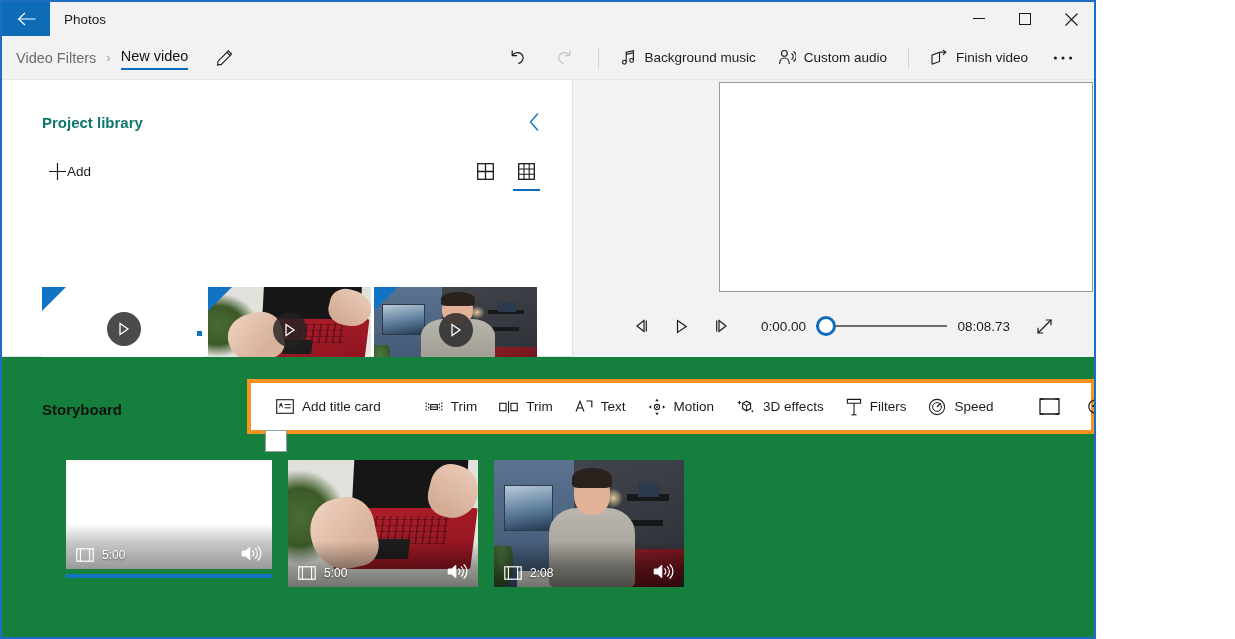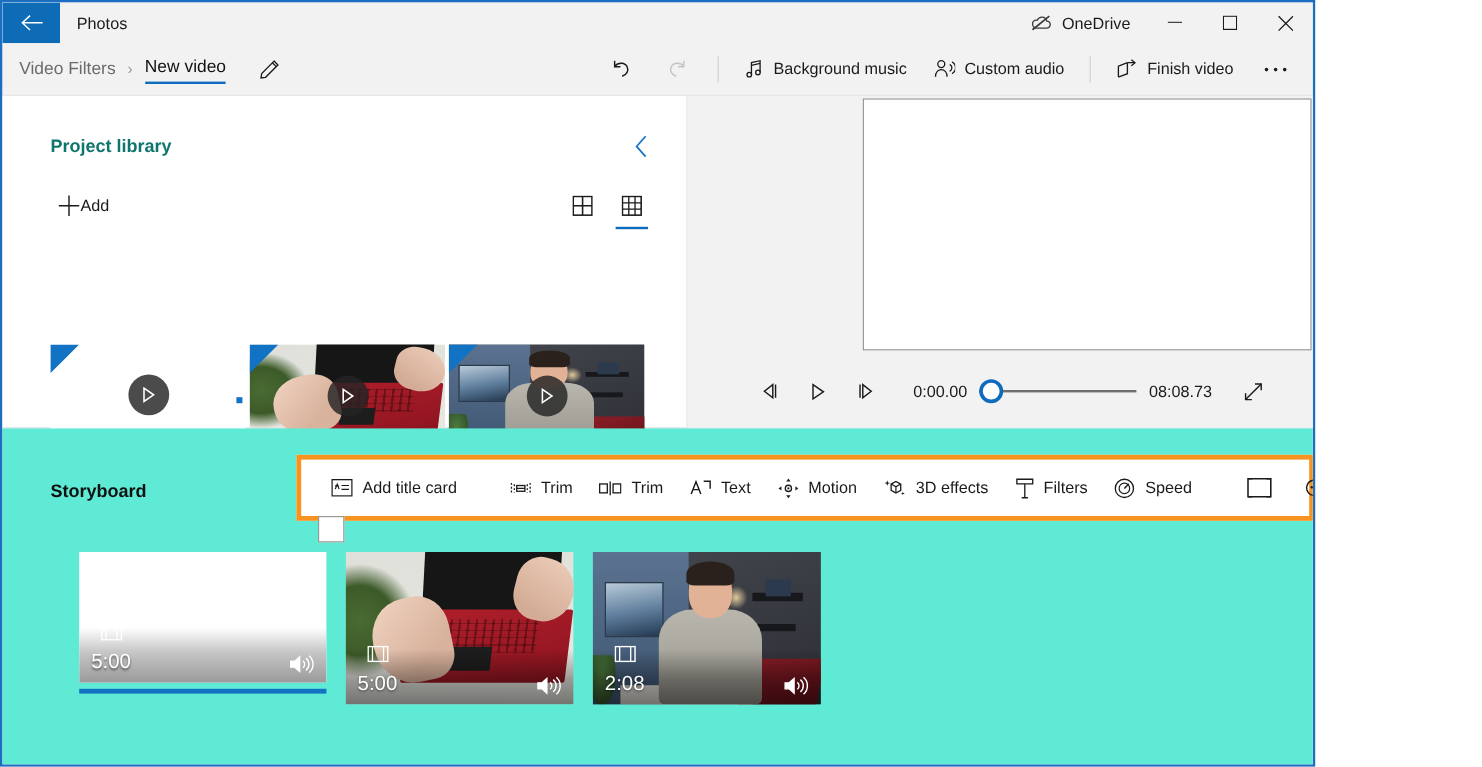--- a/index.html
+++ b/index.html
@@ -269,21 +269,21 @@
   }
   .scrub .knob {
     position: absolute; left: 0; width: 20px; height: 20px;
     border-radius: 50%; background: #ffffff;
     border: 3px solid #0f6cbd;
   }
 
   
   .storyboard {
     position: absolute; left: 0; top: 355px; right: 0; bottom: 0;
-    background: #5eead4;
+    background: #15803d;
   }
   .sb-head {
     position: absolute; left: 40px; top: 44px;
     font-size: 15px; font-weight: bold; color: #111;
   }
   .sb-toolbar {
     position: absolute; left: 245px; top: 22px;
     width: 848px; height: 55px;
     border: 4px solid #f79320;
     background: #ffffff;
@@ -322,23 +322,22 @@
     position: absolute; left: 0; right: 0; bottom: 0; height: 46px;
     background: linear-gradient(180deg, rgba(0,0,0,0) 0%, rgba(0,0,0,.34) 55%, rgba(0,0,0,.50) 100%);
     display: flex; align-items: flex-end; justify-content: space-between;
     padding: 0 10px 7px 10px;
   }
   .clip.c1 .clip-overlay {
     background: linear-gradient(180deg, rgba(255,255,255,0) 0%, rgba(150,150,150,.55) 45%, rgba(120,120,120,.75) 100%);
   }
   .clip-dur {
     display: flex; align-items: center; gap: 8px;
-    color: #ffffff; font-size: 17px;
+    color: #ffffff; font-size: 12px;
     text-shadow: 0 1px 2px rgba(0,0,0,.55);
-    flex-direction: column;
   }
   .clip-sel {
     position: absolute; left: 0; right: 0; bottom: -9px; height: 4px;
     background: #1272c4;
   }
   svg { display: block; }
 </style>
 </head>
 <body>
 
@@ -347,29 +346,20 @@
   <div class="titlebar">
     <div class="back-btn">
       <span>
         <svg width="19" height="14" viewBox="0 0 19 14" fill="none">
           <path d="M8 1 L1.6 7 L8 13 M1.6 7 H18.5" stroke="#fff" stroke-width="1.2" fill="none"></path>
         </svg>
       </span>
     </div>
     <div class="app-title">Photos</div>
     <div class="tb-spacer"></div>
-    <div class="onedrive">
-      <span>
-        <svg width="19" height="14" viewBox="0 0 19 14">
-          <path d="M4.6 11.4 h9.3 c2.1 0 3.3-1.3 3.3-2.9 0-1.6-1.2-2.8-2.9-2.9 -.3-2-2-3.4-4-3.4 -1.8 0-3.3 1.1-3.9 2.6 -.2 0-.4 0-.6 0 -1.9 0-3.3 1.4-3.3 3.3 0 1.9 1.4 3.3 3.1 3.3 z" fill="none" stroke="#3a3a3a" stroke-width="1.1"></path>
-          <path d="M2.4 12.8 L16.4 1.4" stroke="#3a3a3a" stroke-width="1.4"></path>
-        </svg>
-      </span>
-      <span>OneDrive</span>
-    </div>
     <div class="wbtn">
       <span>
         <svg width="12" height="2">
             <rect width="12" height="1" y="0" fill="#1b1b1b"></rect>
           </svg>
       </span>
     </div>
     <div class="wbtn">
       <span>
         <svg width="12" height="12">

